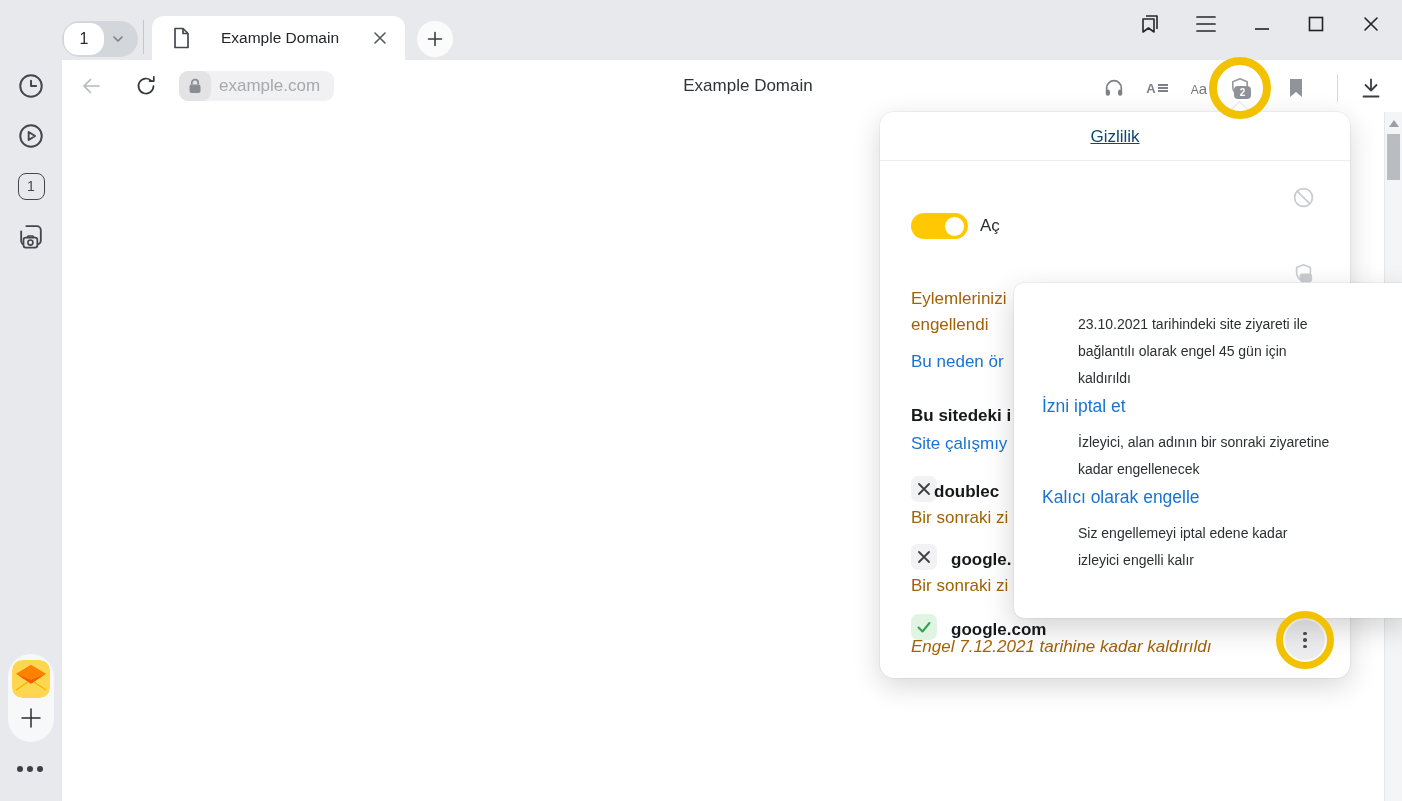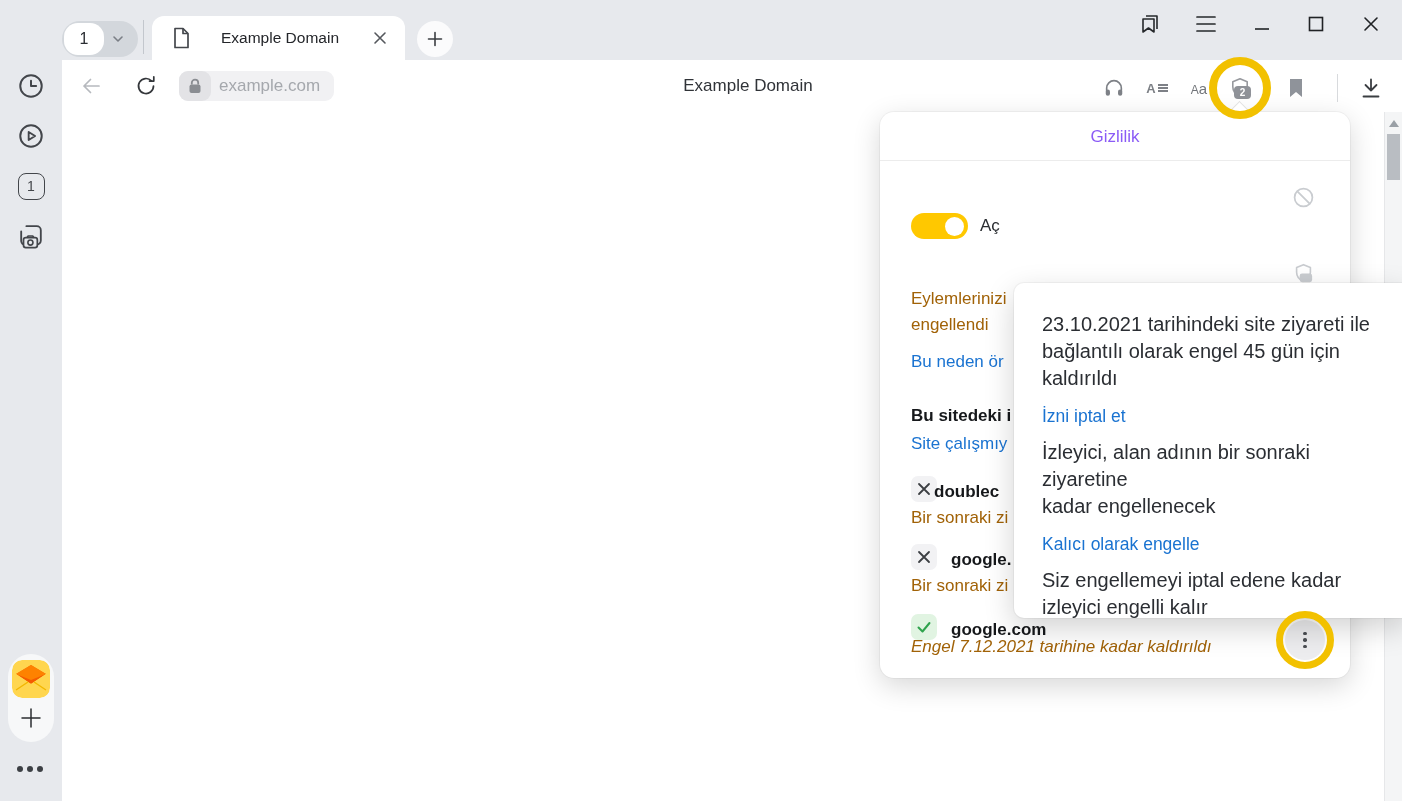--- a/index.html
+++ b/index.html
@@ -62,38 +62,38 @@
   .translate-glyph b { font-size:15px; font-weight:normal; }
 
   
   .scrollbar { position:absolute; right:0; top:112px; bottom:0; width:18px; background:#f4f5f6; border-left:1px solid #e6e7e9; z-index:5; }
   .sb-arrow { position:absolute; left:4px; top:8px; width:0; height:0; border-left:5px solid transparent; border-right:5px solid transparent; border-bottom:7px solid #9aa0a6; cursor:pointer; }
   .sb-thumb { position:absolute; left:2px; top:22px; width:13px; height:46px; background:#b9bdc2; cursor:pointer; }
 
   
   .panel { position:absolute; left:880px; top:112px; width:470px; height:566px; background:#fff; border-radius:14px; box-shadow:0 8px 28px rgba(0,0,0,.16), 0 0 0 1px rgba(0,0,0,.04); z-index:10; }
   .panel-notch { position:absolute; left:352px; top:-8px; width:15px; height:15px; background:#fff; border-left:1px solid #e0e0e0; border-top:1px solid #e0e0e0; transform:rotate(45deg); }
-  .panel-header { height:49px; line-height:49px; text-align:center; font-size:17px; color:#8b5cf6; border-bottom:1px solid #ececec; }
+  .panel-header { height:49px; line-height:49px; text-align:center; font-size:17px; color:#0c4a6e; border-bottom:1px solid #ececec;text-decoration:underline; }
   .p-abs { position:absolute; font-size:17px; }
   .p-bold { font-weight:bold; color:#16181b; }
   .p-gray { color:#a16207; }
   .p-link { color:#1a73d1; cursor:pointer; }
   .toggle { position:absolute; left:31px; top:101px; width:57px; height:26px; border-radius:13px; background:#FFC800; cursor:pointer; }
   .toggle .knob { position:absolute; right:4px; top:3.5px; width:19px; height:19px; border-radius:50%; background:#fff; }
   .row-icon { position:absolute; width:26px; height:26px; border-radius:7px; display:flex; align-items:center; justify-content:center; }
   .ri-x { background:#f2f2f4; }
   .ri-check { background:#e1f4e2; }
   .p-side-icon { position:absolute; left:412px; width:24px; height:24px; color:#c9ccd0; }
   .dots-btn { position:absolute; left:405px; top:508px; width:40px; height:40px; border-radius:50%; background:#ededef; display:flex; flex-direction:column; align-items:center; justify-content:center; gap:3px; cursor:pointer; }
   .dots-btn i { width:3.5px; height:3.5px; border-radius:50%; background:#4a4d52; }
 
   
   .tooltip { position:absolute; left:1014px; top:283px; width:392px; height:335px; background:#fff; border-radius:10px 0 0 10px; box-shadow:0 10px 30px rgba(0,0,0,.18), 0 0 0 1px rgba(0,0,0,.04); z-index:20; padding:28px 20px 0 28px; }
-  .tt-line { font-size:20px; line-height:27px; color:#2b2e33; }
-  .tt-link { font-size:17.5px; line-height:27px; color:#1a73d1; cursor:pointer; margin-top:11px; }
+  .tt-line { font-size:14px; line-height:27px; color:#2b2e33;margin-left:36px; }
+  .tt-link { font-size:17.5px; line-height:27px; color:#1a73d1; cursor:pointer; margin-top:1px; }
   .tt-p2 { margin-top:9px; }
 
   
   .ring { position:absolute; border-radius:50%; border:8px solid #F2C100; background:transparent; z-index:30; pointer-events:none; }
   .ring-shield { left:1209px; top:57px; width:62px; height:62px; }
   .ring-dots { left:1276px; top:611px; width:58px; height:58px; border-width:7px; }
 </style>
 </head>
 <body>
 

